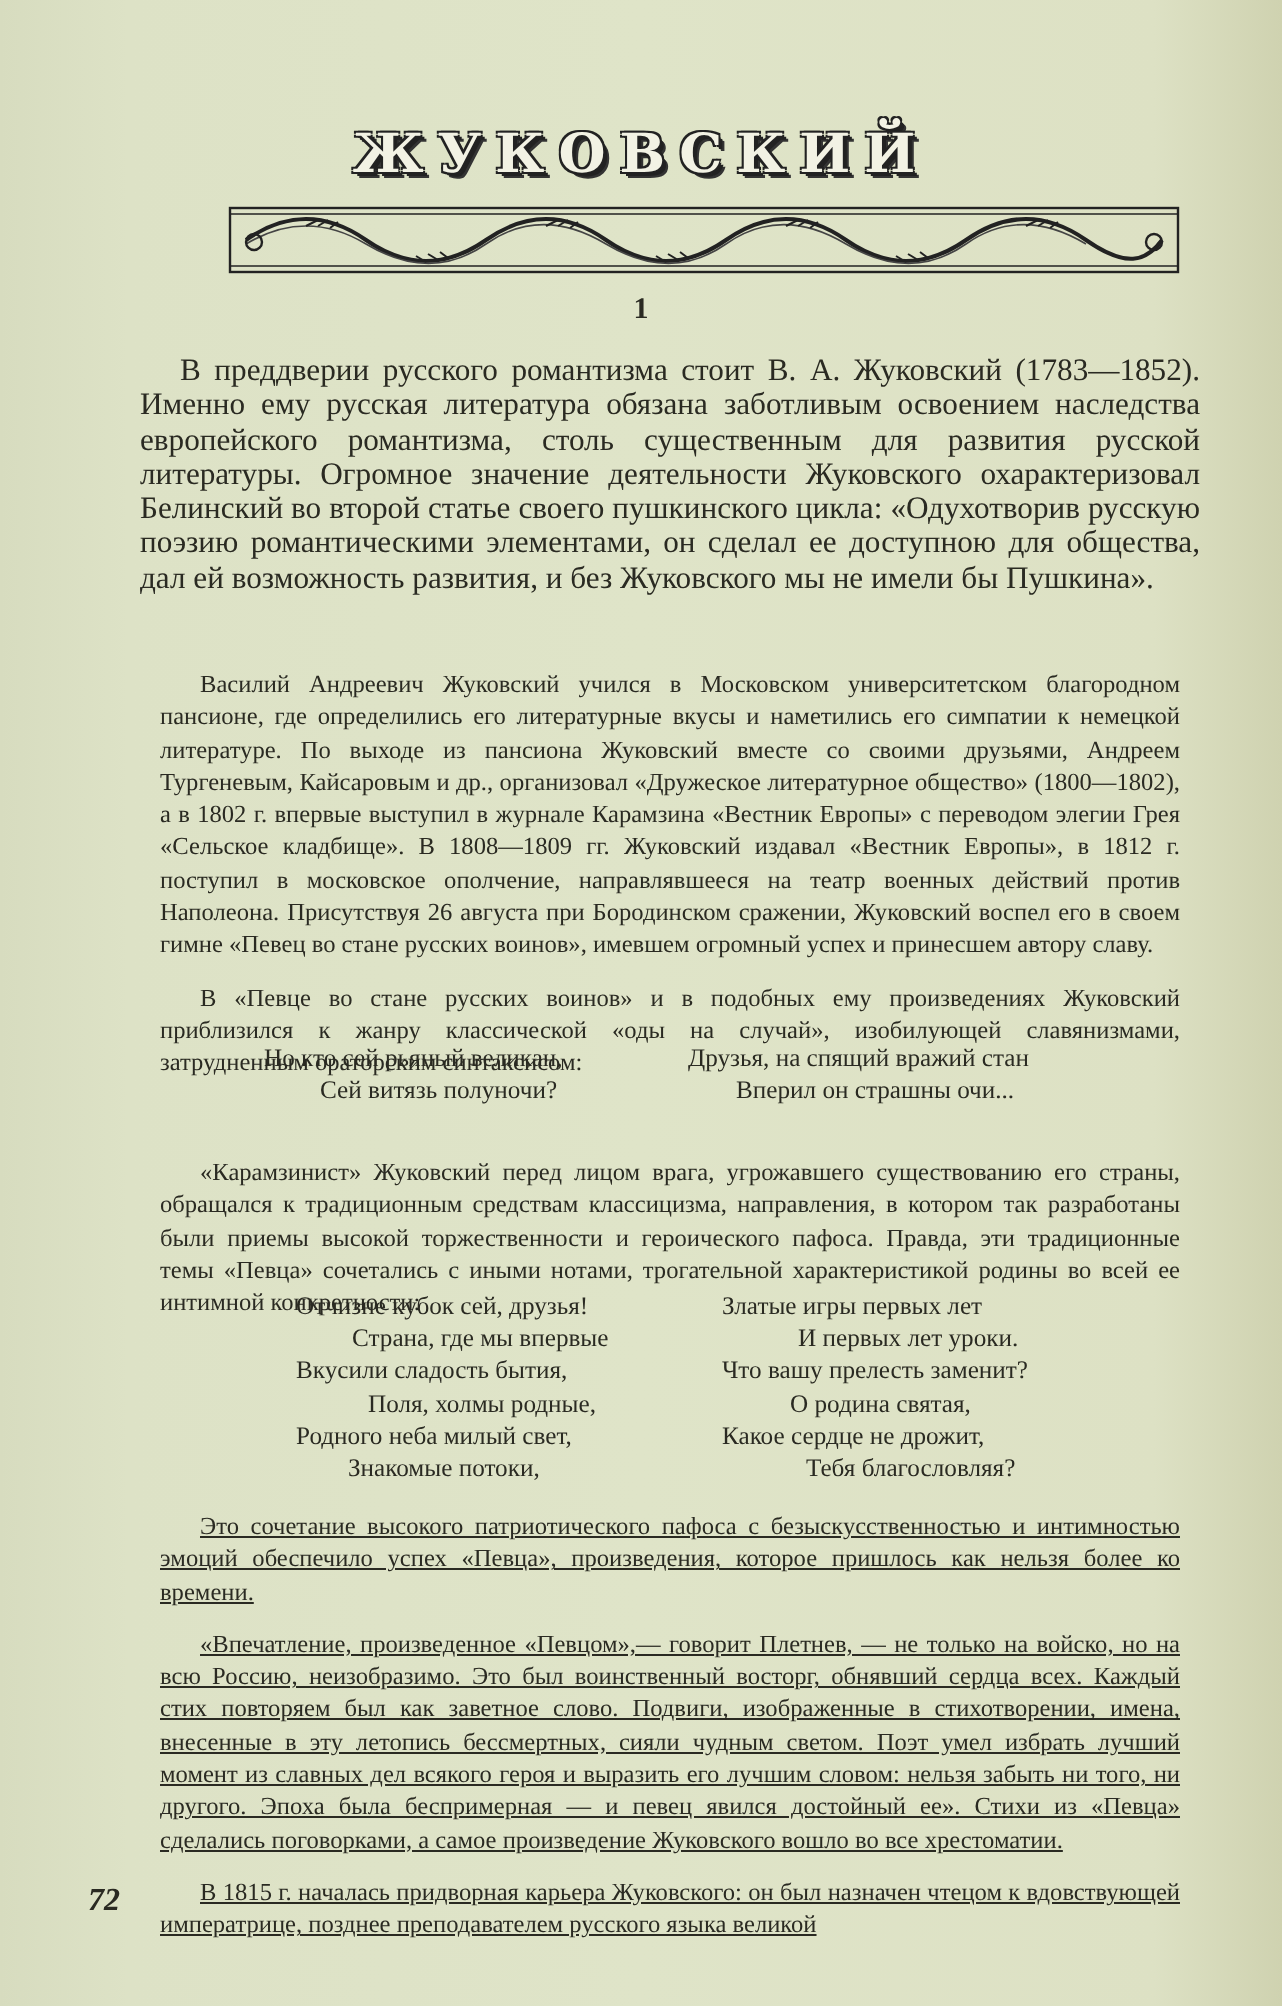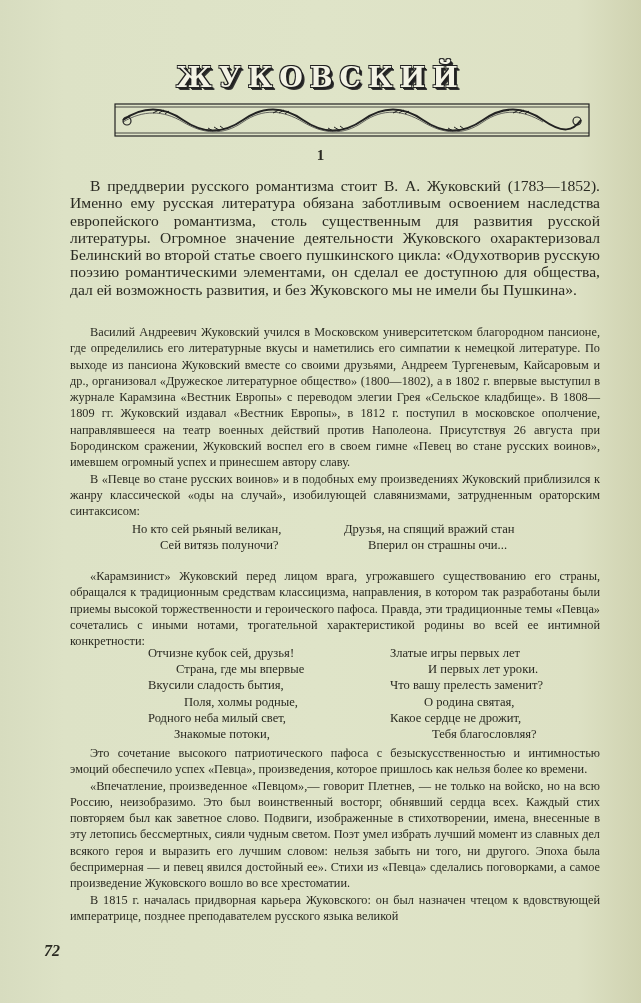--- a/index.html
+++ b/index.html
@@ -28,21 +28,21 @@
     position:absolute; left:70px; width:530px; top:177px;
     font-family:"Liberation Serif", serif; font-size:15.6px; line-height:17.3px;
     text-align:justify;
   }
   .lead p { margin:0; text-indent:20px; }
   .small {
     position:absolute; left:70px; width:530px;
     font-family:"Liberation Serif", serif; font-size:12.3px; line-height:16.3px;
     text-align:justify;
   }
-  .small p { margin:0; text-indent:20px; }
+  .small p { margin:10px; text-indent:20px; }
   .poem {
     position:absolute; font-family:"Liberation Serif", serif; font-size:12.6px; line-height:16.2px;
   }
   .poem .line { white-space:nowrap; }
   .pagenum {
     position:absolute; left:44px; top:942px; font-family:"Liberation Serif", serif;
     font-style:italic; font-weight:bold; font-size:16px;
   }
 </style>
 </head>
@@ -96,30 +96,30 @@
   </div>
 
   <div class="poem" style="left:148px; top:645px;">
     <div class="line">Отчизне кубок сей, друзья!</div>
     <div class="line" style="padding-left:28px;">Страна, где мы впервые</div>
     <div class="line">Вкусили сладость бытия,</div>
     <div class="line" style="padding-left:36px;">Поля, холмы родные,</div>
     <div class="line">Родного неба милый свет,</div>
     <div class="line" style="padding-left:26px;">Знакомые потоки,</div>
   </div>
-  <div class="poem" style="left:361px; top:645px;margin-left:29px;">
+  <div class="poem" style="left:361px; top:645px;">
     <div class="line">Златые игры первых лет</div>
     <div class="line" style="padding-left:38px;">И первых лет уроки.</div>
     <div class="line">Что вашу прелесть заменит?</div>
     <div class="line" style="padding-left:34px;">О родина святая,</div>
     <div class="line">Какое сердце не дрожит,</div>
     <div class="line" style="padding-left:42px;">Тебя благословляя?</div>
   </div>
 
-  <div class="small" style="top:745px;">
+  <div class="small" style="top:745px;text-decoration:underline;">
     <p>Это сочетание высокого патриотического пафоса с безыскусственностью и интимностью эмоций обеспечило успех «Певца», произведения, которое пришлось как нельзя более ко времени.</p>
     <p>«Впечатление, произведенное «Певцом»,— говорит Плетнев, — не только на войско, но на всю Россию, неизобразимо. Это был воинственный восторг, обнявший сердца всех. Каждый стих повторяем был как заветное слово. Подвиги, изображенные в стихотворении, имена, внесенные в эту летопись бессмертных, сияли чудным светом. Поэт умел избрать лучший момент из славных дел всякого героя и выразить его лучшим словом: нельзя забыть ни того, ни другого. Эпоха была беспримерная — и певец явился достойный ее». Стихи из «Певца» сделались поговорками, а самое произведение Жуковского вошло во все хрестоматии.</p>
     <p>В 1815 г. началась придворная карьера Жуковского: он был назначен чтецом к вдовствующей императрице, позднее преподавателем русского языка великой</p>
   </div>
 
   <div class="pagenum">72</div>
 
 </div>
 
 </body></html>

